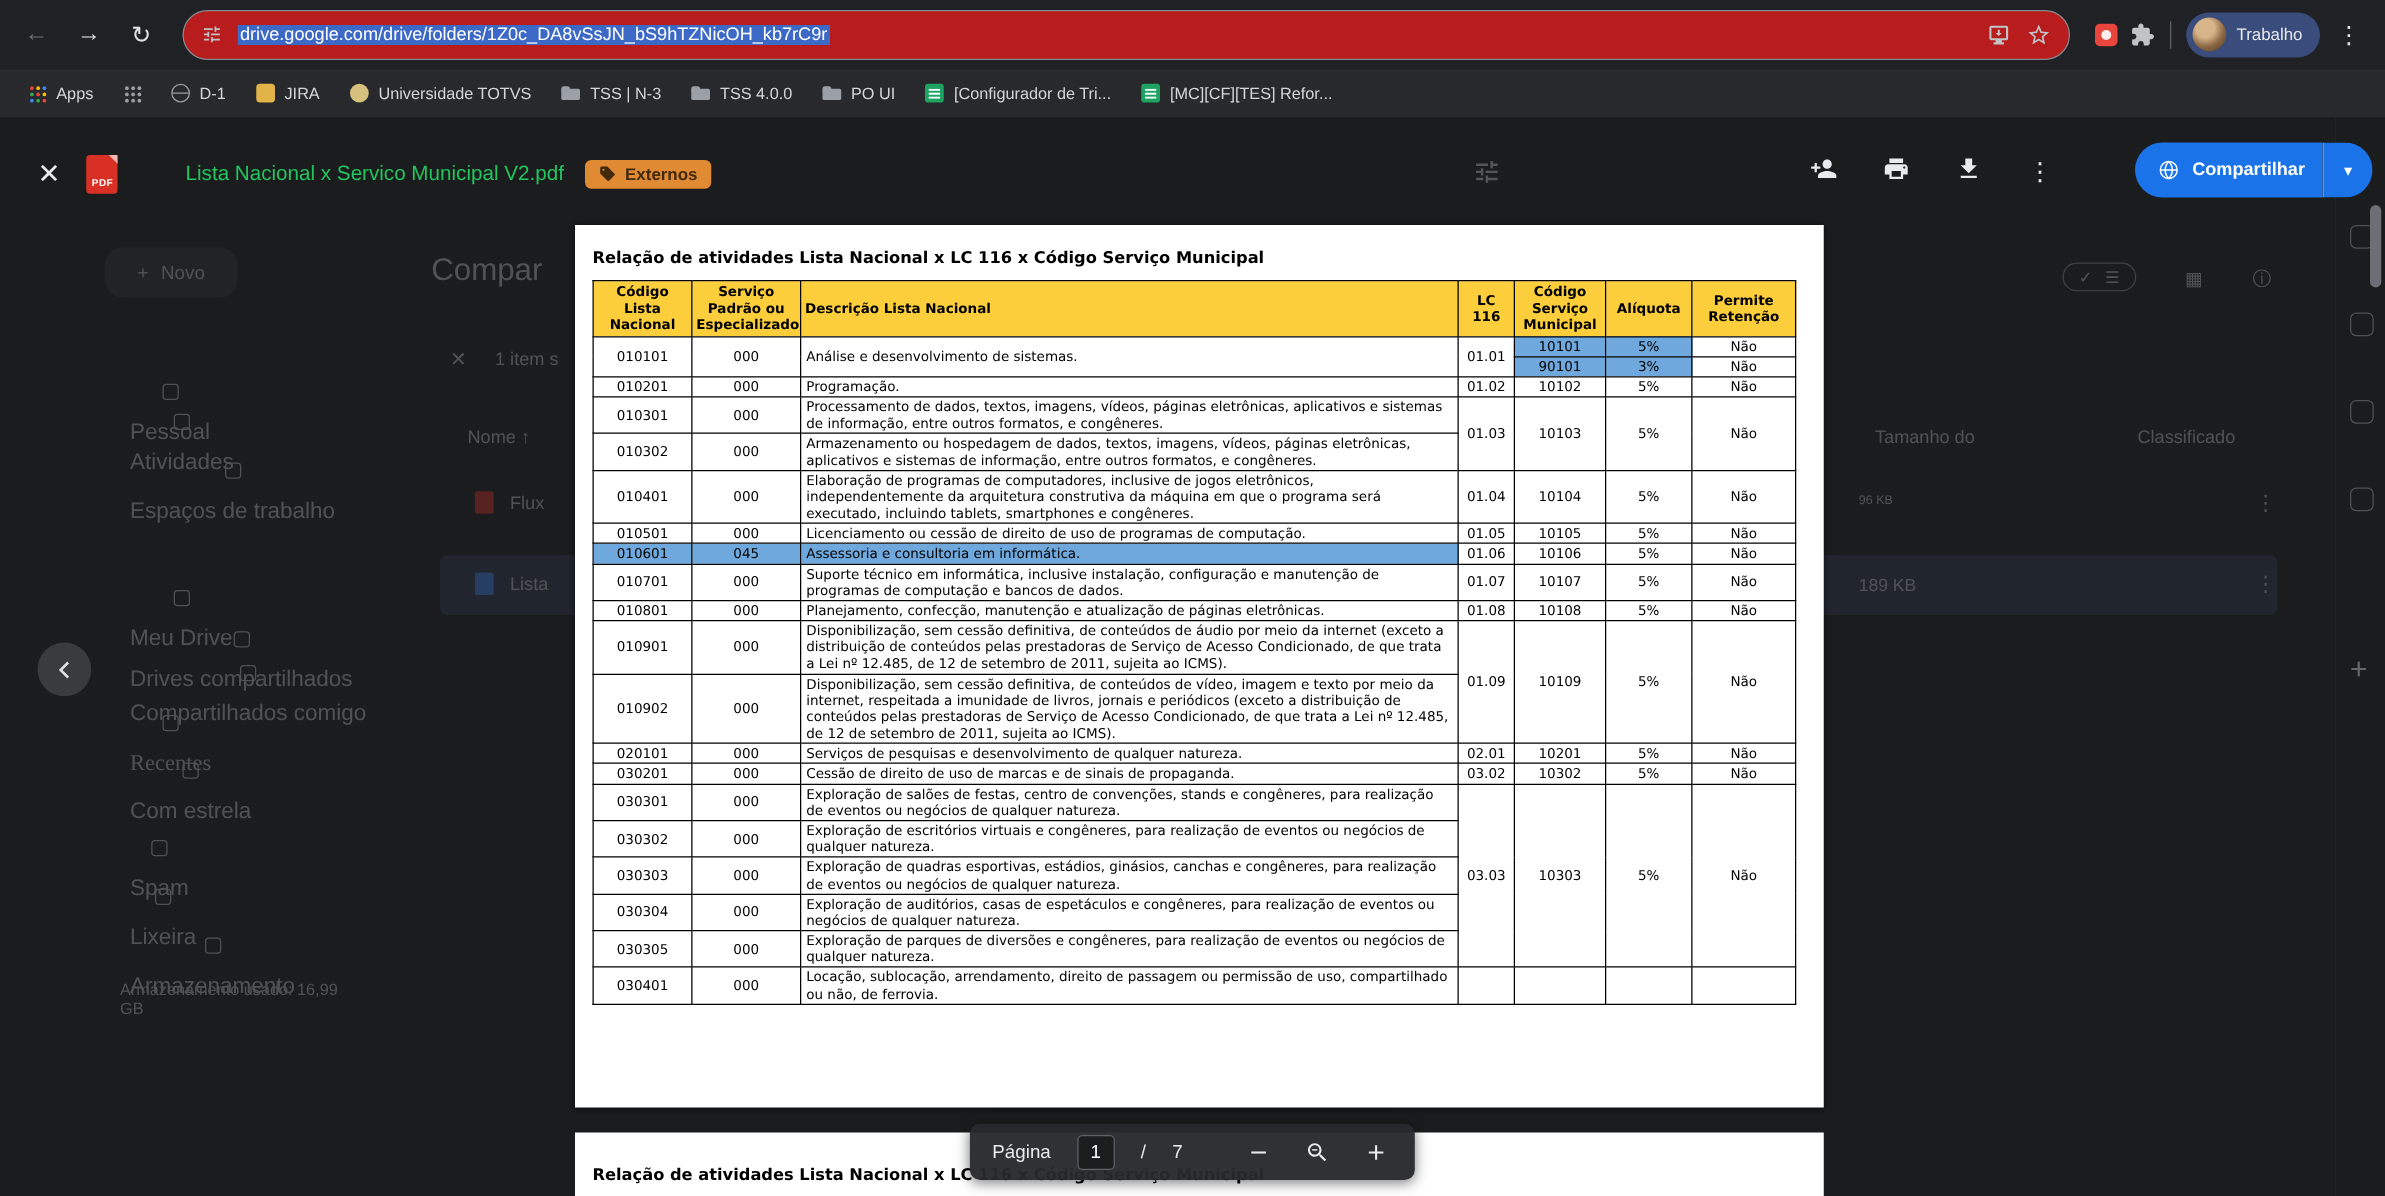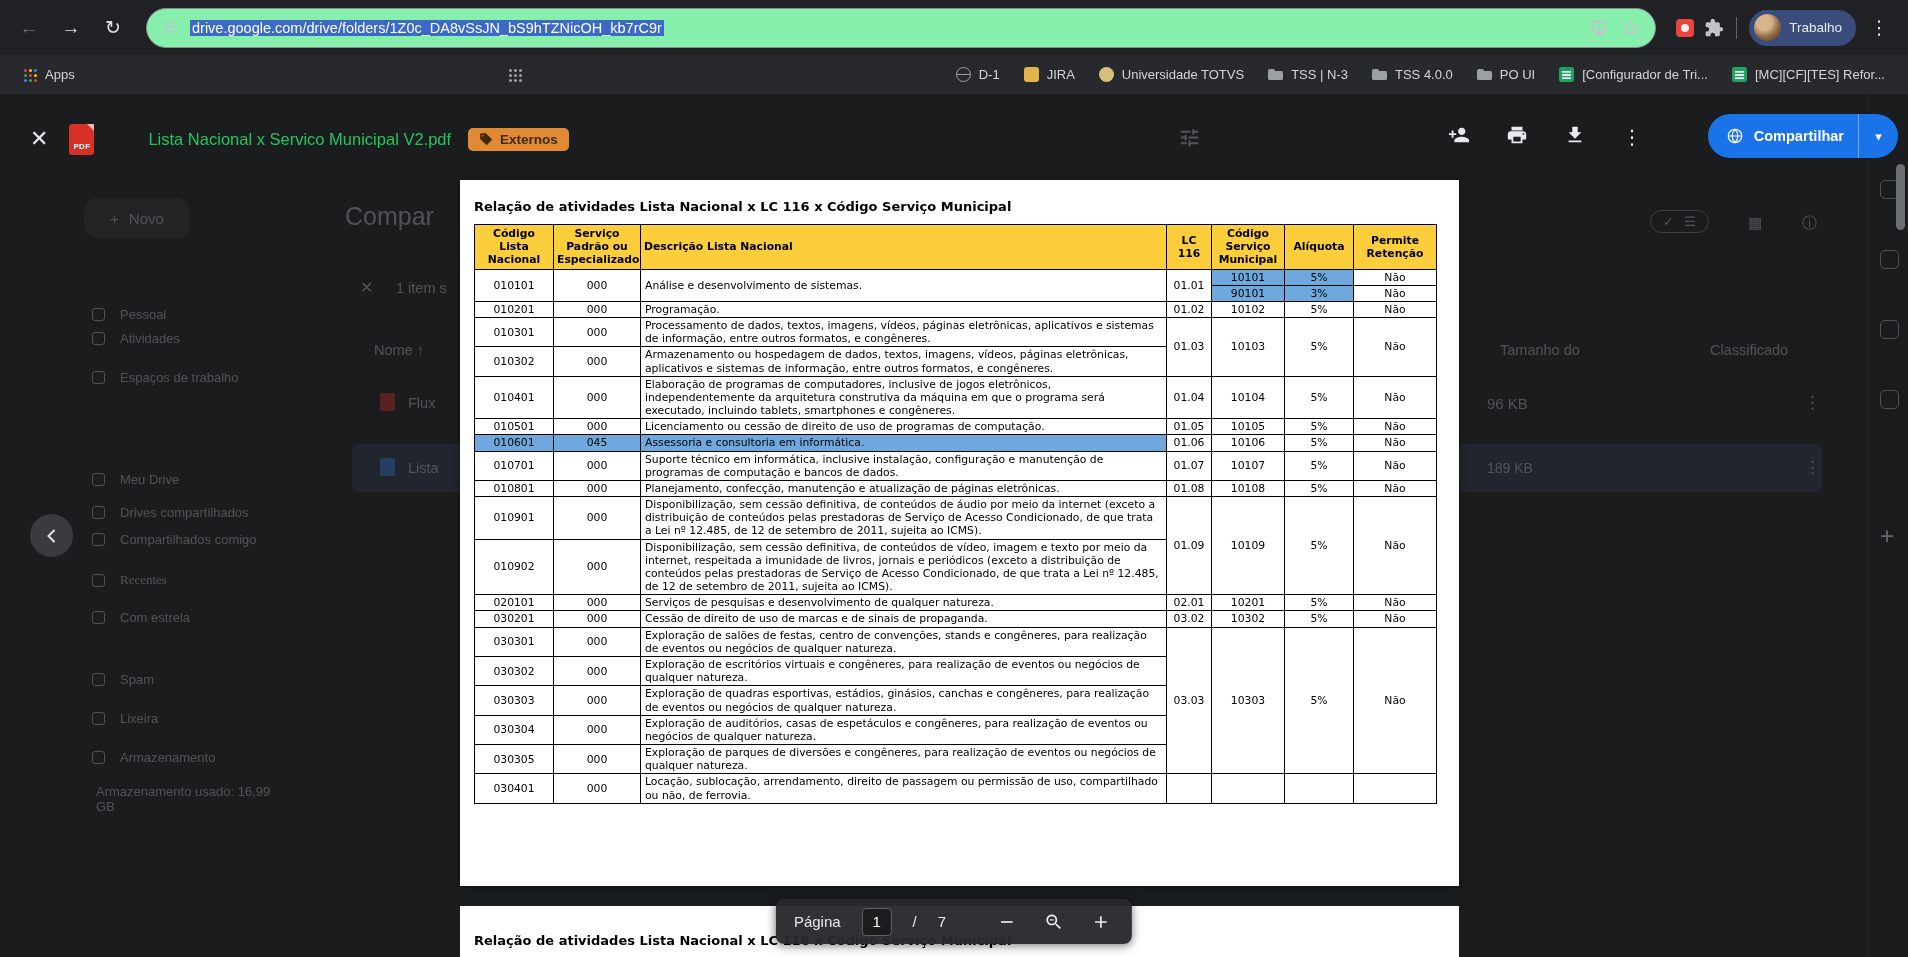--- a/index.html
+++ b/index.html
@@ -5,36 +5,36 @@
   * { margin:0; padding:0; box-sizing:border-box; }
   html,body { width:1908px; height:957px; overflow:hidden; background:#141517; }
   body { font-family:"Liberation Sans", sans-serif; position:relative; color:#e8eaed; }
 
   
   .topbar { position:absolute; top:0; left:0; width:1908px; height:55px; background:#202124;
             display:flex; align-items:center; padding:0 10px; gap:4px; z-index:20; }
   .nav-btn { width:38px; height:38px; border-radius:50%; display:flex; align-items:center;
              justify-content:center; font-size:19px; color:#dfe1e5; flex:none; cursor:default; }
   .nav-btn.dim { color:#6e7175; }
-  .omnibox { flex:1; height:40px; margin:0 10px; background:#86efac; border:1px solid #85898e;
+  .omnibox { flex:1; height:40px; margin:0 10px; background:#b91c1c; border:1px solid #85898e;
              border-radius:20px; display:flex; align-items:center; padding:0 14px; gap:12px; min-width:0; }
   .url-wrap { flex:1; min-width:0; white-space:nowrap; overflow:hidden; font-size:14.5px; }
   .url-wrap .sel { background:#3D69C6; color:#fff; padding:3px 2px; }
   .ob-ic { display:flex; align-items:center; justify-content:center; flex:none; }
   .ext-red { width:18px; height:18px; border-radius:4px; background:#E8453C; position:relative; flex:none; margin:0 6px; }
   .ext-red::after { content:""; position:absolute; left:5px; top:5px; width:8px; height:8px; border-radius:50%; background:#fff; opacity:.9; }
   .vdiv { width:1px; height:22px; background:#5f6368; margin:0 8px; flex:none; }
   .profile-chip { height:36px; border-radius:18px; background:#3A4C7B; display:flex; align-items:center;
                   gap:8px; padding:0 14px 0 5px; font-size:13.5px; color:#e8eaed; flex:none; }
   .avatar { width:27px; height:27px; border-radius:50%; flex:none;
             background:radial-gradient(circle at 38% 32%, #d8b48a 0 30%, #8a6742 60%, #4c3520 100%); }
 
   
   .bookbar { position:absolute; top:55px; left:0; width:1908px; height:39px; background:#28292c;
-             display:flex; align-items:center; padding:0 14px; gap:6px; font-size:13px; color:#d2d6db; z-index:20;justify-content:space-between; }
+             display:flex; align-items:center; padding:0 14px; gap:6px; font-size:13px; color:#d2d6db; z-index:20; }
   .bm { display:flex; align-items:center; gap:8px; padding:4px 9px; border-radius:6px; white-space:nowrap; }
   .apps-grid, .gray-grid { position:relative; width:14px; height:14px; flex:none; }
   .apps-grid::after { content:""; position:absolute; left:1px; top:1px; width:3px; height:3px; border-radius:50%; background:#EA4335;
       box-shadow:5px 0 0 #FBBC04,10px 0 0 #4285F4,0 5px 0 #34A853,5px 5px 0 #EA4335,10px 5px 0 #FBBC04,0 10px 0 #4285F4,5px 10px 0 #34A853,10px 10px 0 #EA4335; }
   .gray-grid::after { content:""; position:absolute; left:1px; top:1px; width:3px; height:3px; border-radius:50%; background:#9aa0a6;
       box-shadow:5px 0 0 #9aa0a6,10px 0 0 #9aa0a6,0 5px 0 #9aa0a6,5px 5px 0 #9aa0a6,10px 5px 0 #9aa0a6,0 10px 0 #9aa0a6,5px 10px 0 #9aa0a6,10px 10px 0 #9aa0a6; }
   .bmic { width:15px; height:15px; display:inline-block; flex:none; position:relative; }
   .ic-globe { border:1.5px solid #9aa0a6; border-radius:50%; }
   .ic-globe::after { content:""; position:absolute; left:0; right:0; top:50%; height:1.5px; margin-top:-1px; background:#9aa0a6; }
   .ic-site-yellow { background:#E2B347; border-radius:3px; }
@@ -48,21 +48,21 @@
   
   .viewer { position:absolute; top:94px; left:0; width:1908px; height:863px; background:#1B1C1E; overflow:hidden; }
 
   
   .drive-bg { position:absolute; inset:0; z-index:1; opacity:.32; color:#bdc1c6; }
   .abs { position:absolute; white-space:nowrap; }
   .new-pill { left:84px; top:104px; width:106px; height:40px; border-radius:14px; background:rgba(255,255,255,.10);
               display:flex; align-items:center; justify-content:center; gap:10px; font-size:15px; }
   .drive-h1 { left:345px; top:108px; font-size:25px; }
   .tb-pill { border:1px solid #8a8f95; border-radius:14px; padding:3px 12px; font-size:13px; }
-  .sb-item { position:absolute; left:92px; display:flex; align-items:center; gap:15px; font-size:13px; }
+  .sb-item { position:absolute; left:104px; display:flex; align-items:center; gap:15px; font-size:18px;flex-direction:column; }
   .mini-ic { width:13px; height:13px; border:1.5px solid #bdc1c6; border-radius:3px; flex:none; }
   .row-sel { left:352px; top:350px; width:1470px; height:48px; background:rgba(122,164,255,.22); border-radius:6px; }
   .f-ic { width:15px; height:18px; border-radius:2px; display:inline-block; }
   .f-red { background:#D93025; } .f-blue { background:#4285F4; }
   .panel-line { left:1868px; top:0; width:1px; height:863px; background:rgba(255,255,255,.10); }
   .side-ic { left:1880px; width:19px; height:19px; border:1.5px solid #bdc1c6; border-radius:5px; }
 
   
   .vheader { position:absolute; top:0; left:0; width:100%; height:88px; z-index:6; }
   .vh-left { position:absolute; left:26px; top:22px; height:46px; display:flex; align-items:center; gap:17px; }
@@ -234,21 +234,21 @@
     <div class="abs" style="left:396px; top:186px; font-size:14.5px;">1 item s</div>
 
     <div class="abs" style="left:374px; top:248px; font-size:14.5px;">
       <span>Nome</span> <span>↑</span>
     </div>
     <div class="abs" style="left:1500px; top:248px; font-size:14.5px;">Tamanho do</div>
     <div class="abs" style="left:1710px; top:248px; font-size:14.5px;">Classificado</div>
 
     <div class="abs" style="left:380px; top:299px;"><span class="f-ic f-red"></span></div>
     <div class="abs" style="left:408px; top:301px; font-size:14.5px;">Flux</div>
-    <div class="abs" style="left:1487px; top:301px; font-size:15px;">96 KB</div>
+    <div class="abs" style="left:1487px; top:301px; font-size:10px;">96 KB</div>
     <div class="abs" style="left:1804px; top:298px; font-size:17px;"><span>⋮</span></div>
 
     <div class="abs row-sel"></div>
     <div class="abs" style="left:380px; top:364px;"><span class="f-ic f-blue"></span></div>
     <div class="abs" style="left:408px; top:366px; font-size:14.5px;">Lista</div>
     <div class="abs" style="left:1487px; top:366px; font-size:14px;">189 KB</div>
     <div class="abs" style="left:1804px; top:363px; font-size:17px;"><span>⋮</span></div>
 
     <div id="drive-sidebar">
         <div class="sb-item" style="top: 213px;">

